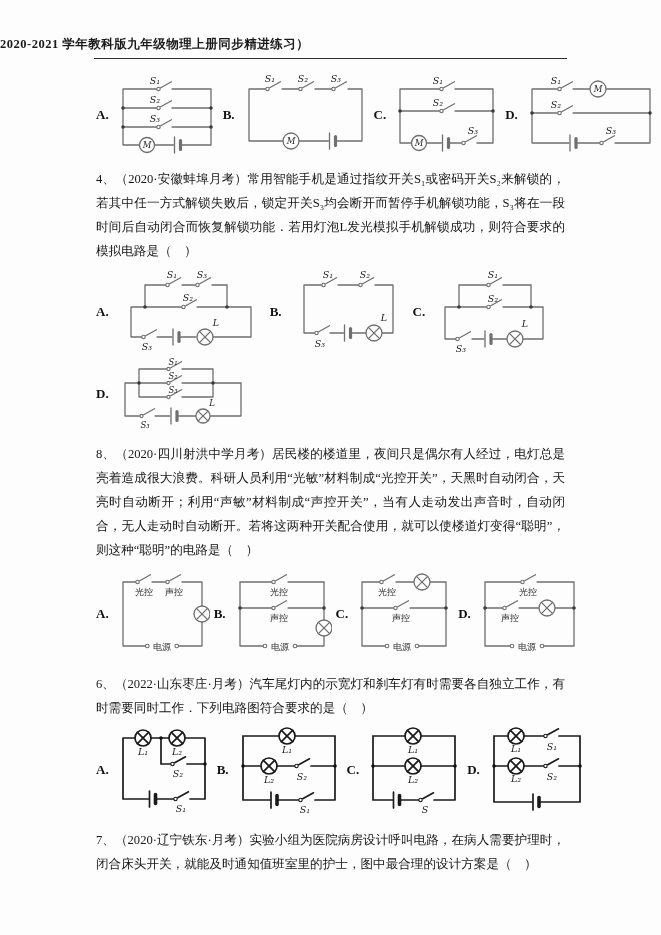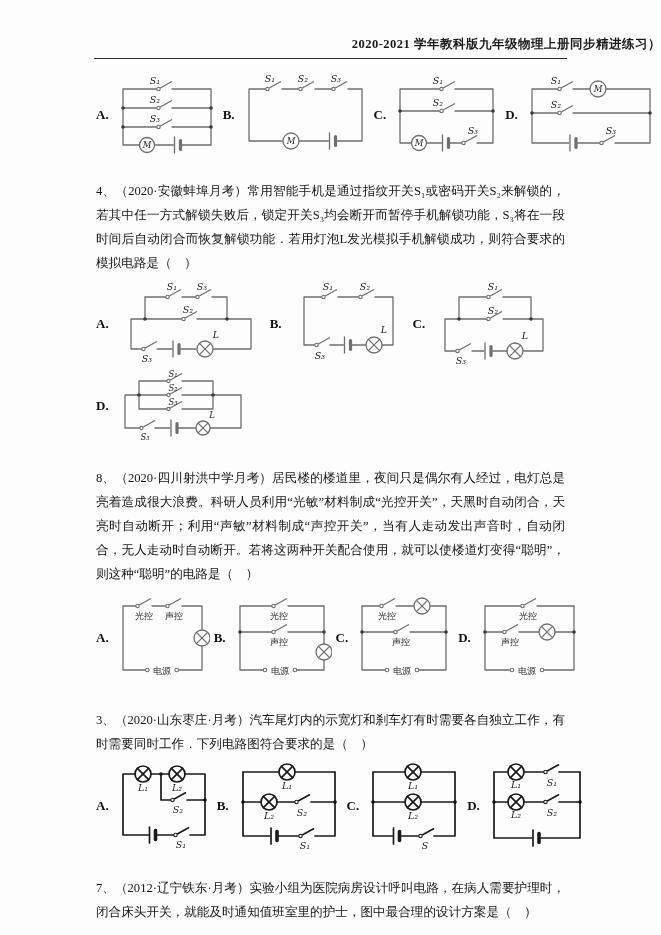--- a/index.html
+++ b/index.html
@@ -1,21 +1,21 @@
 <!DOCTYPE html>
 <html><head>
 <meta charset="utf-8">
 <style>
   *{box-sizing:border-box}
   html,body{margin:0;padding:0;background:#ffffff}
   .page{width:661px;height:935px;background:#fdfdfd;color:#111;overflow:hidden;
         font-family:"Liberation Serif","DejaVu Serif",serif;position:relative}
-  .header{padding-top:36px;text-align:right;font-size:12.5px;font-weight:700;letter-spacing:.5px;color:#1a1a1a}
+  .header{padding-top:36px;text-align:left;font-size:12.5px;font-weight:700;letter-spacing:.5px;color:#1a1a1a}
   .rule{margin:5px 94px 0 94px;border-bottom:1.8px solid #2b2b2b}
-  .qtext{margin:24px 96px 0 96px;font-size:12.6px;line-height:24px;text-align:justify;color:#161616}
+  .qtext{margin:12px 96px 0 96px;font-size:12.6px;line-height:24px;text-align:justify;color:#161616}
   .drow{display:flex;align-items:center;margin-left:96px}
   .row1{margin-top:16px;gap:6px}
   .rowq4{margin-top:6px;gap:12px}
   .rowq4d{margin-top:4px;gap:4px}
   .rowq5{margin-top:6px;gap:4px}
   .rowq6{margin-top:4px;gap:4px}
   .letter{font-weight:700;font-size:13px;margin-right:2px;white-space:nowrap}
   svg{display:block}
   svg text{user-select:none}
   .cw{fill:none;stroke:#6f6f6f;stroke-width:1.3;stroke-linecap:round}
@@ -455,21 +455,21 @@
       <g>
           <circle class="pv" cx="35" cy="78" r="1.8"></circle>
           <circle class="pv" cx="65" cy="78" r="1.8"></circle>
         </g>
       <text class="cl" x="51" y="27">光控</text>
       <text class="cl" x="33" y="53">声控</text>
       <text class="cl" x="50" y="82">电源</text>
     </svg>
   </div>
 
-  <p class="qtext">3、（2020·山东枣庄·月考）汽车尾灯内的示宽灯和刹车灯有时需要各自独立工作，有时需要同时工作．下列电路图符合要求的是（　）</p>
+  <p class="qtext">6、（2022·山东枣庄·月考）汽车尾灯内的示宽灯和刹车灯有时需要各自独立工作，有时需要同时工作．下列电路图符合要求的是（　）</p>
 
   <div class="drow rowq6">
 
     <span class="letter">A.</span>
     <svg class="cd" width="98" height="92" viewBox="0 0 98 92">
       <g>
         <path class="cw" d="M8,14 H20 M36,14 H54 M70,14 H90 M46,14 V40 M46,40 H56 M72,40 H90 M8,14 V75 M90,14 V75 M8,75 H33.5 M42,75 H59 M75,75 H90"></path>
       </g>
       <g>
           <circle class="sc" cx="28" cy="14" r="8"></circle>
@@ -603,15 +603,15 @@
           <circle class="dot" cx="8" cy="42" r="1.8"></circle>
           <circle class="dot" cx="94" cy="42" r="1.8"></circle>
         </g>
       <text class="sl" x="30" y="28">L₁</text>
       <text class="sl" x="66" y="26">S₁</text>
       <text class="sl" x="30" y="58">L₂</text>
       <text class="sl" x="66" y="56">S₂</text>
     </svg>
   </div>
 
-  <p class="qtext">7、（2012·辽宁铁东·月考）实验小组为医院病房设计呼叫电路，在病人需要护理时，闭合床头开关，就能及时通知值班室里的护士，图中最合理的设计方案是（　）</p>
+  <p class="qtext">7、（2020·辽宁铁东·月考）实验小组为医院病房设计呼叫电路，在病人需要护理时，闭合床头开关，就能及时通知值班室里的护士，图中最合理的设计方案是（　）</p>
 
 </div>
 
 </body></html>

